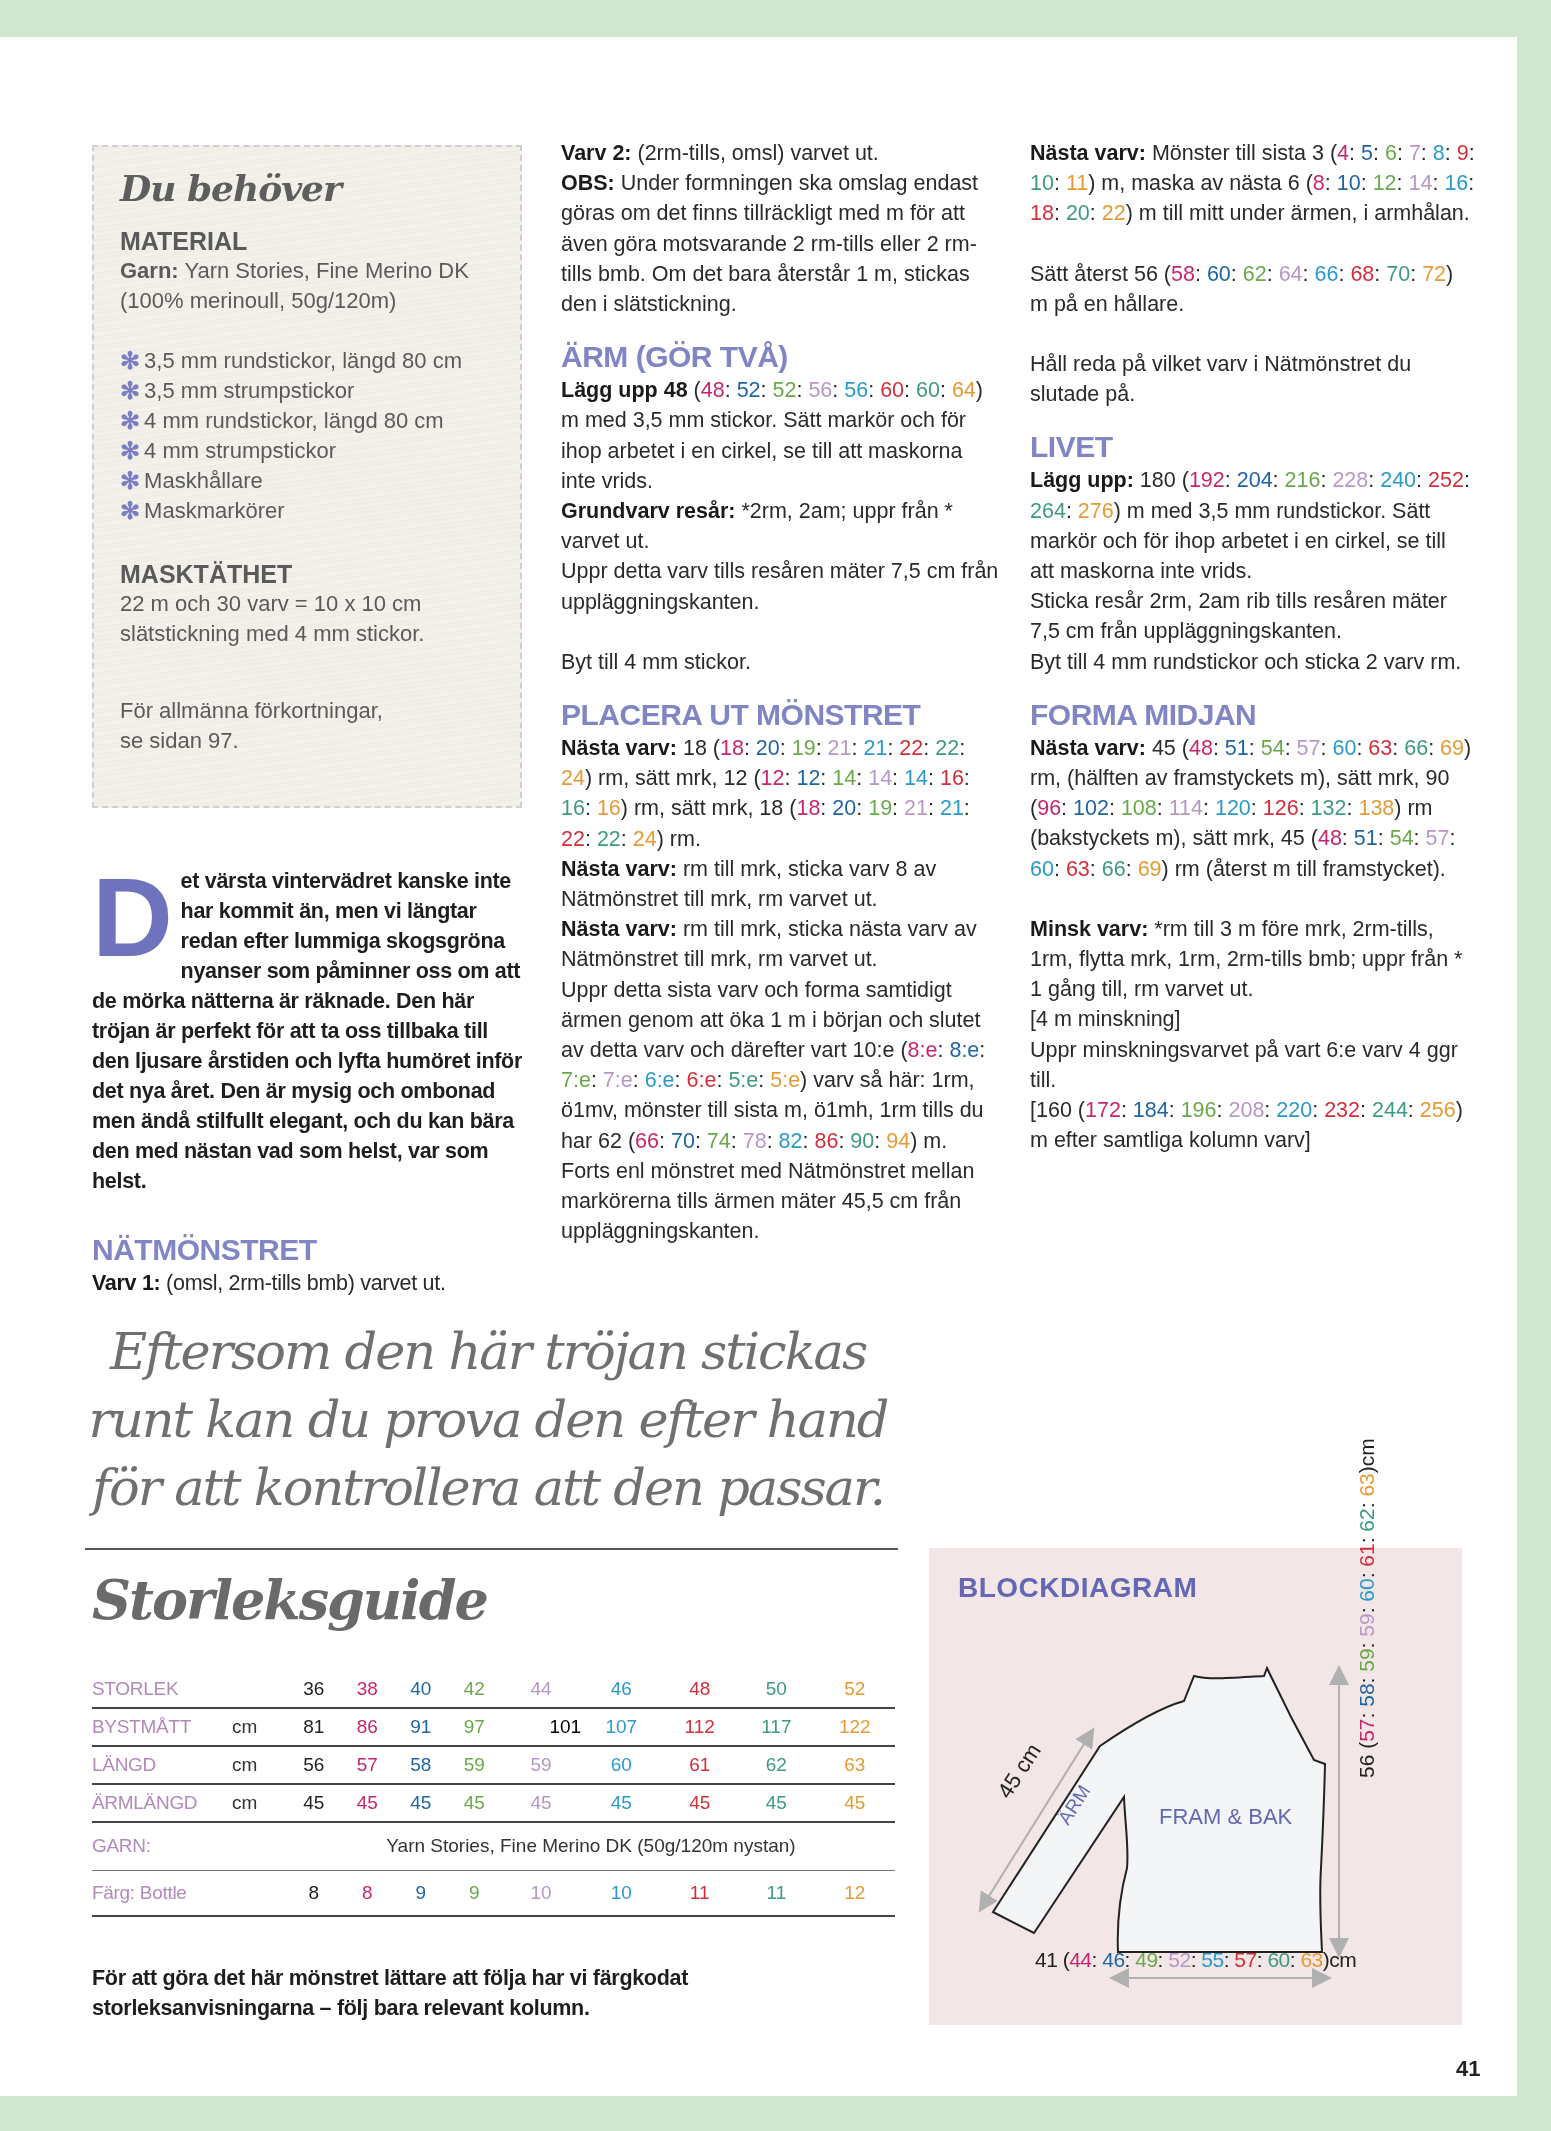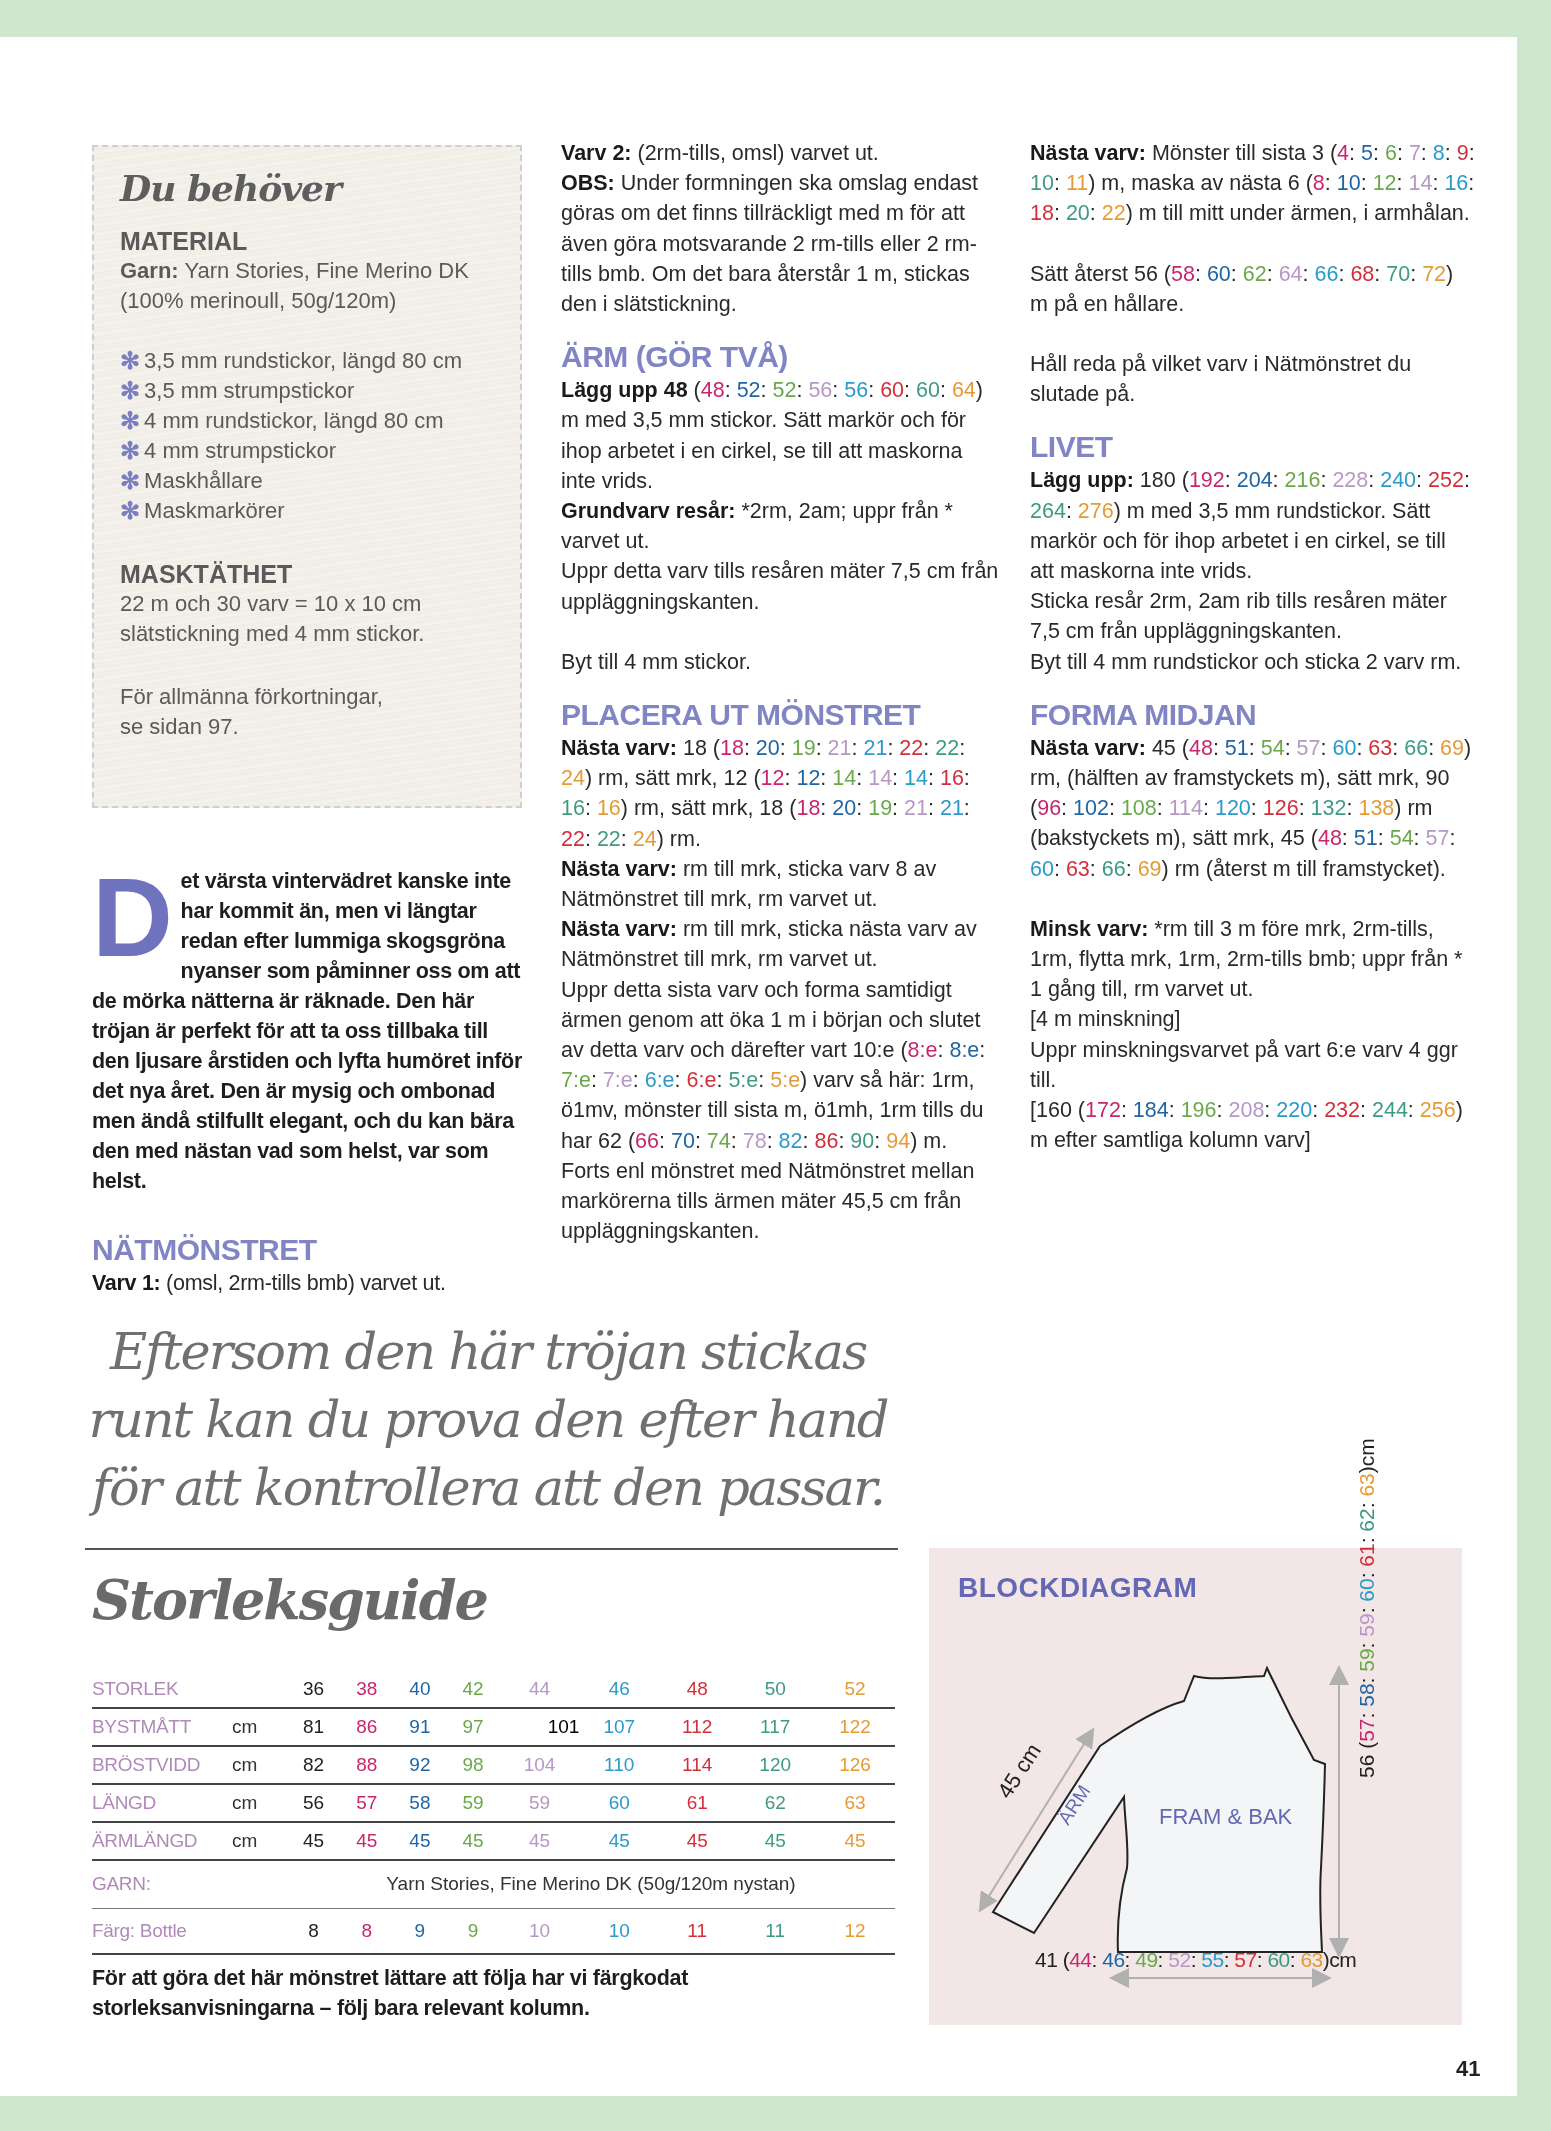--- a/index.html
+++ b/index.html
@@ -86,21 +86,21 @@
         <span>Maskhållare</span>
       </li>
     <li>
         <span class="ast">✻</span>
         <span>Maskmarkörer</span>
       </li>
   </ul>
   <div class="box-h" style="margin-top:34px">MASKTÄTHET</div>
   <div class="box-p">22 m och 30 varv = 10 x 10 cm</div>
   <div class="box-p">slätstickning med 4 mm stickor.</div>
-  <div class="box-p" style="margin-top:33px">För allmänna förkortningar,</div>
+  <div class="box-p" style="margin-top:47px">För allmänna förkortningar,</div>
   <div class="box-p">se sidan 97.</div>
 </div>
 
 <div class="intro">
   <span class="dropcap">D</span><span>et värsta vintervädret kanske inte har kommit än, men vi längtar redan efter lummiga skogsgröna nyanser som påminner oss om att de mörka nätterna är räknade. Den här tröjan är perfekt för att ta oss tillbaka till den ljusare årstiden och lyfta humöret inför det nya året. Den är mysig och ombonad men ändå stilfullt elegant, och du kan bära den med nästan vad som helst, var som helst.</span>
   <div class="sec-h" style="margin-top:36px; clear:both">NÄTMÖNSTRET</div>
   <div style="font-weight:normal; color:#2a2a2a"><b style="color:#1a1a1a">Varv 1:</b><span> (omsl, 2rm-tills bmb) varvet ut.</span></div>
 </div>
 
 <div class="col" style="left:561px; top:138px; width:440px;">
@@ -167,33 +167,20 @@
         <td class="unit">cm</td>
         <td style="color: rgb(34, 34, 34);">81</td>
         <td style="color: rgb(199, 38, 111);">86</td>
         <td style="color: rgb(31, 100, 163);">91</td>
         <td style="color: rgb(106, 168, 74);">97</td>
         <td style="color: #000000; text-align: right;">101</td>
         <td style="color: rgb(42, 154, 201);">107</td>
         <td style="color: rgb(211, 47, 58);">112</td>
         <td style="color: rgb(62, 154, 131);">117</td>
         <td style="color: rgb(229, 155, 53);">122</td>
-      </tr>
-      <tr>
-        <td class="lab">BRÖSTVIDD</td>
-        <td class="unit">cm</td>
-        <td style="color: rgb(34, 34, 34);">82</td>
-        <td style="color: rgb(199, 38, 111);">88</td>
-        <td style="color: rgb(31, 100, 163);">92</td>
-        <td style="color: rgb(106, 168, 74);">98</td>
-        <td style="color: rgb(182, 151, 197);">104</td>
-        <td style="color: rgb(42, 154, 201);">110</td>
-        <td style="color: rgb(211, 47, 58);">114</td>
-        <td style="color: rgb(62, 154, 131);">120</td>
-        <td style="color: rgb(229, 155, 53);">126</td>
       </tr>
       <tr>
         <td class="lab">LÄNGD</td>
         <td class="unit">cm</td>
         <td style="color: rgb(34, 34, 34);">56</td>
         <td style="color: rgb(199, 38, 111);">57</td>
         <td style="color: rgb(31, 100, 163);">58</td>
         <td style="color: rgb(106, 168, 74);">59</td>
         <td style="color: rgb(182, 151, 197);">59</td>
         <td style="color: rgb(42, 154, 201);">60</td>

